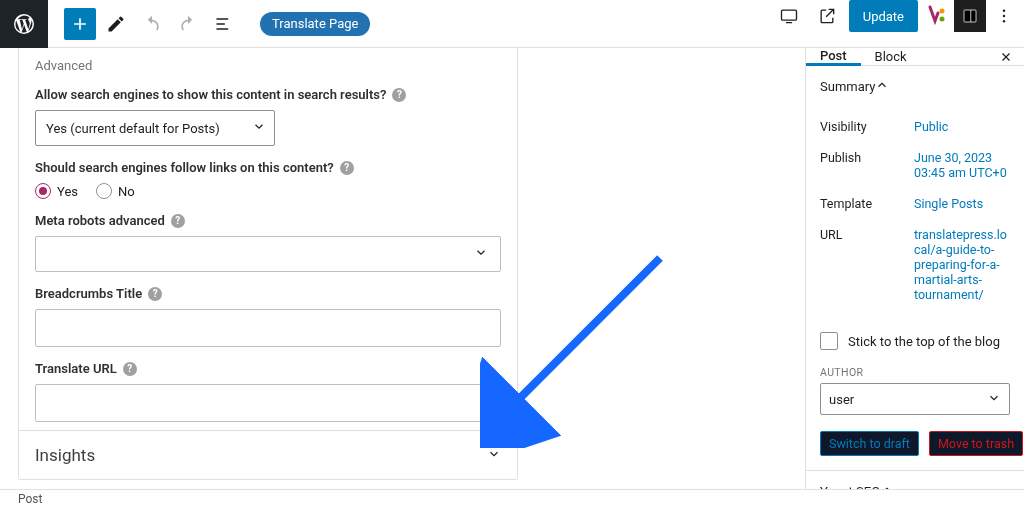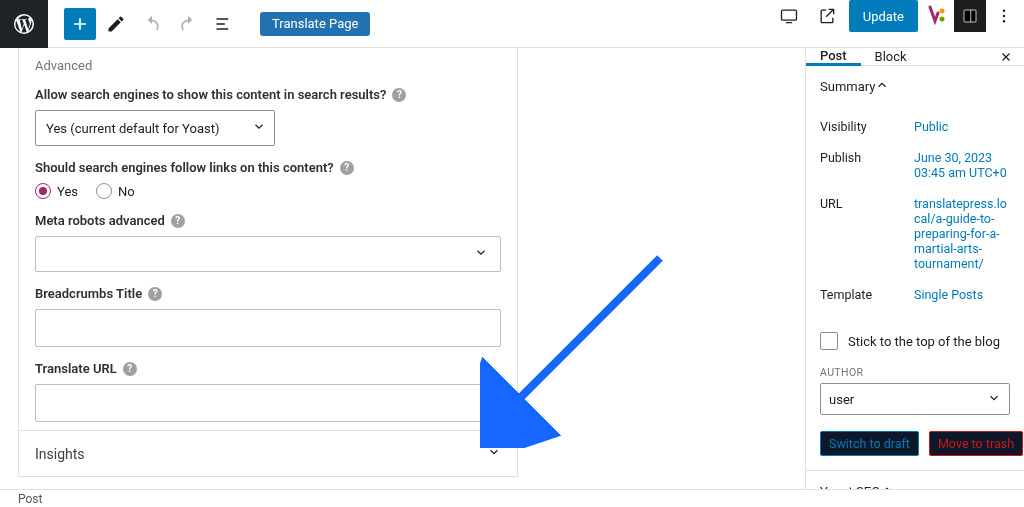--- a/index.html
+++ b/index.html
@@ -8,21 +8,21 @@
   
   .topbar { height: 48px; display: flex; align-items: center; border-bottom: 1px solid #e0e0e0; position: relative; }
   .wp-badge { width: 48px; height: 48px; background: #1d2327; display: flex; align-items: center; justify-content: center; }
   .wp-badge svg { width: 24px; height: 24px; fill: #fff; }
   .tool-group { display: flex; align-items: center; gap: 4px; padding-left: 16px; }
   .btn-add { width: 32px; height: 32px; background: #007cba; border-radius: 2px; display: flex; align-items: center; justify-content: center; }
   .btn-add svg { width: 20px; height: 20px; fill: #fff; }
   .tool-ico { width: 32px; height: 32px; display: flex; align-items: center; justify-content: center; color: #1e1e1e; }
   .tool-ico.dim { color: #b0b0b0; }
   .tool-ico svg { width: 20px; height: 20px; fill: currentColor; }
-  .btn-translate { margin-left: 16px; background: #2271b1; color: #fff; border: none; padding: 0 12px; height: 24px; border-radius: 3px; font-size: 13px; }
+  .btn-translate { margin-left: 16px; background: #2271b1; color: #fff; border: none; padding: 0 12px; height: 24px; border-radius: 14px; font-size: 13px; }
   .right-tools { position: absolute; right: 8px; top: 0; height: 32px; display: flex; align-items: center; gap: 6px; }
   .rt-ico { width: 32px; height: 32px; display: flex; align-items: center; justify-content: center; color: #1e1e1e; }
   .rt-ico svg { width: 20px; height: 20px; fill: none; stroke: currentColor; stroke-width: 1.6; }
   .btn-update { background: #007cba; color: #fff; border: none; padding: 0 14px; height: 32px; border-radius: 2px; font-size: 13px; }
   .yoast-ico { width: 24px; height: 24px; display:flex; align-items:center; justify-content:center; }
   .settings-toggle { width: 32px; height: 32px; background: #1e1e1e; display:flex; align-items:center; justify-content:center; }
   .settings-toggle svg { stroke:#fff; }
   .kebab { width: 24px; height: 32px; display:flex; align-items:center; justify-content:center; color:#1e1e1e; }
 
   
@@ -36,21 +36,21 @@
   .sel { width: 240px; height: 36px; border:1px solid #8c8f94; border-radius:2px; padding: 0 30px 0 10px; font-size:13px; position:relative; display:flex; align-items:center; background:#fff; }
   .sel .chev { position:absolute; right:8px; top:50%; transform:translateY(-50%); }
   .sel-full { width: 100%; height:36px; border:1px solid #bfbfbf; border-radius:2px; position:relative; background:#fff; }
   .sel-full .chev { position:absolute; right:12px; top:50%; transform:translateY(-50%); }
   .radios { display:flex; gap:18px; align-items:center; margin-top:2px; }
   .radio { display:flex; align-items:center; gap:6px; font-size:13px; }
   .radio .dot { width:16px; height:16px; border-radius:50%; border:1.5px solid #8c8f94; display:inline-flex; align-items:center; justify-content:center; }
   .radio .dot.on { border-color:#a4286a; }
   .radio .dot.on::after { content:""; width:8px; height:8px; border-radius:50%; background:#a4286a; }
   .txt-input { width:100%; height:38px; border:1px solid #bfbfbf; border-radius:2px; background:#fff; }
-  .insights-row { border-top:1px solid #e0e0e0; padding:14px 16px; display:flex; align-items:center; justify-content:space-between; font-size:14px; color:#404040; }
+  .insights-row { border-top:1px solid #e0e0e0; padding:14px 16px; display:flex; align-items:center; justify-content:space-between; font-size:17px; color:#404040; }
 
   
   .sidebar { width: 219px; border-left:1px solid #e0e0e0; display:flex; flex-direction:column; flex-shrink:0; }
   .tabs { display:flex; align-items:center; height:44px; border-bottom:1px solid #e0e0e0; position:relative; }
   .tab { padding: 0 14px; height:100%; display:flex; align-items:center; font-size:13px; color:#1e1e1e; }
   .tab.active { border-bottom:3px solid #007cba; font-weight:500; margin-bottom:-1px; }
   .tab-close { position:absolute; right:8px; top:50%; transform:translateY(-50%); width:20px; height:20px; display:flex; align-items:center; justify-content:center; }
   .sb-section { border-bottom:1px solid #e0e0e0; }
   .sb-head { padding: 12px 14px; display:flex; align-items:center; justify-content:flex-start; font-size:13px; }
   .sb-body { padding: 4px 14px 14px 14px; font-size:12.5px; }
@@ -151,21 +151,21 @@
   <div class="canvas">
     <div class="panel">
       <div class="panel-inner">
         <div class="section-head" style="margin-top:-4px;">Advanced</div>
 
         <div class="field-label">
           <span>Allow search engines to show this content in search results?</span>
             <span class="q">?</span>
         </div>
         <div class="sel">
-          <span>Yes (current default for Yoast)</span>
+          <span>Yes (current default for Posts)</span>
           <span class="chev"><svg viewBox="0 0 24 24">
                 <path d="M6 9l6 6 6-6"></path>
               </svg></span>
         </div>
 
         <div class="field-label">
           <span>Should search engines follow links on this content?</span>
             <span class="q">?</span>
         </div>
         <div class="radios">
@@ -240,26 +240,26 @@
       <div class="sb-body">
         <div class="sb-row">
             <div class="k">Visibility</div>
             <div class="v">Public</div>
           </div>
         <div class="sb-row">
             <div class="k">Publish</div>
             <div class="v">June 30, 2023 03:45 am UTC+0</div>
           </div>
         <div class="sb-row">
+            <div class="k">Template</div>
+            <div class="v">Single Posts</div>
+          </div>
+        <div class="sb-row">
             <div class="k">URL</div>
             <div class="v">translatepress.local/a-guide-to-preparing-for-a-martial-arts-tournament/</div>
-          </div>
-        <div class="sb-row">
-            <div class="k">Template</div>
-            <div class="v">Single Posts</div>
           </div>
       </div>
       <div class="chk-row">
         <span class="chk"></span>
         <span>Stick to the top of the blog</span>
       </div>
       <div class="author-label">AUTHOR</div>
       <div class="author-sel">
         <span>user</span>
         <span class="chev"><svg viewBox="0 0 24 24">

